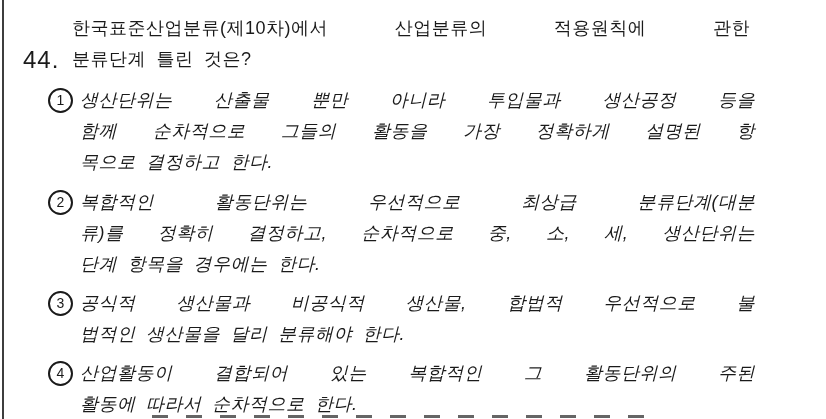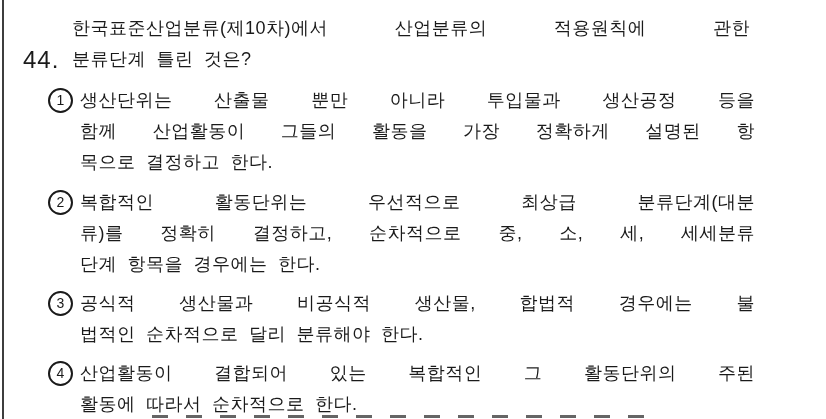--- a/index.html
+++ b/index.html
@@ -60,21 +60,21 @@
   .marker-circle {
     display: block;
     width: 21px; height: 21px;
     border: 2px solid #1a1a1a;
     border-radius: 50%;
     font-size: 14px;
     line-height: 21px;
     text-align: center;
     box-sizing: content-box;
   }
-  .opt-text { width: 675px; }
+  .opt-text { width: 675px; font-style: italic; }
   .cutoff-artifact {
     position: absolute;
     left: 152px; top: 415px;
     width: 508px; height: 3px;
     background: repeating-linear-gradient(90deg,
       #4a4a4a 0px, #4a4a4a 16px,
       transparent 16px, transparent 34px);
     opacity: 0.85;
   }
 </style>
@@ -94,43 +94,43 @@
         <div class="line">분류단계 틀린 것은?</div>
       </div>
     </div>
 
     <div class="option-row opt-1">
       <div class="marker-col">
         <span class="marker-circle">1</span>
       </div>
       <div class="opt-text">
         <div class="line fill">생산단위는 산출물 뿐만 아니라 투입물과 생산공정 등을</div>
-        <div class="line fill">함께 산업활동이 그들의 활동을 가장 정확하게 설명된 항</div>
+        <div class="line fill">함께 순차적으로 그들의 활동을 가장 정확하게 설명된 항</div>
         <div class="line">목으로 결정하고 한다.</div>
       </div>
     </div>
 
     <div class="option-row opt-2">
       <div class="marker-col">
         <span class="marker-circle">2</span>
       </div>
       <div class="opt-text">
         <div class="line fill">복합적인 활동단위는 우선적으로 최상급 분류단계(대분</div>
-        <div class="line fill">류)를 정확히 결정하고, 순차적으로 중, 소, 세, 세세분류</div>
+        <div class="line fill">류)를 정확히 결정하고, 순차적으로 중, 소, 세, 생산단위는</div>
         <div class="line">단계 항목을 경우에는 한다.</div>
       </div>
     </div>
 
     <div class="option-row opt-3">
       <div class="marker-col">
         <span class="marker-circle">3</span>
       </div>
       <div class="opt-text">
-        <div class="line fill">공식적 생산물과 비공식적 생산물, 합법적 경우에는 불</div>
-        <div class="line">법적인 순차적으로 달리 분류해야 한다.</div>
+        <div class="line fill">공식적 생산물과 비공식적 생산물, 합법적 우선적으로 불</div>
+        <div class="line">법적인 생산물을 달리 분류해야 한다.</div>
       </div>
     </div>
 
     <div class="option-row opt-4">
       <div class="marker-col">
         <span class="marker-circle">4</span>
       </div>
       <div class="opt-text">
         <div class="line fill">산업활동이 결합되어 있는 복합적인 그 활동단위의 주된</div>
         <div class="line">활동에 따라서 순차적으로 한다.</div>

